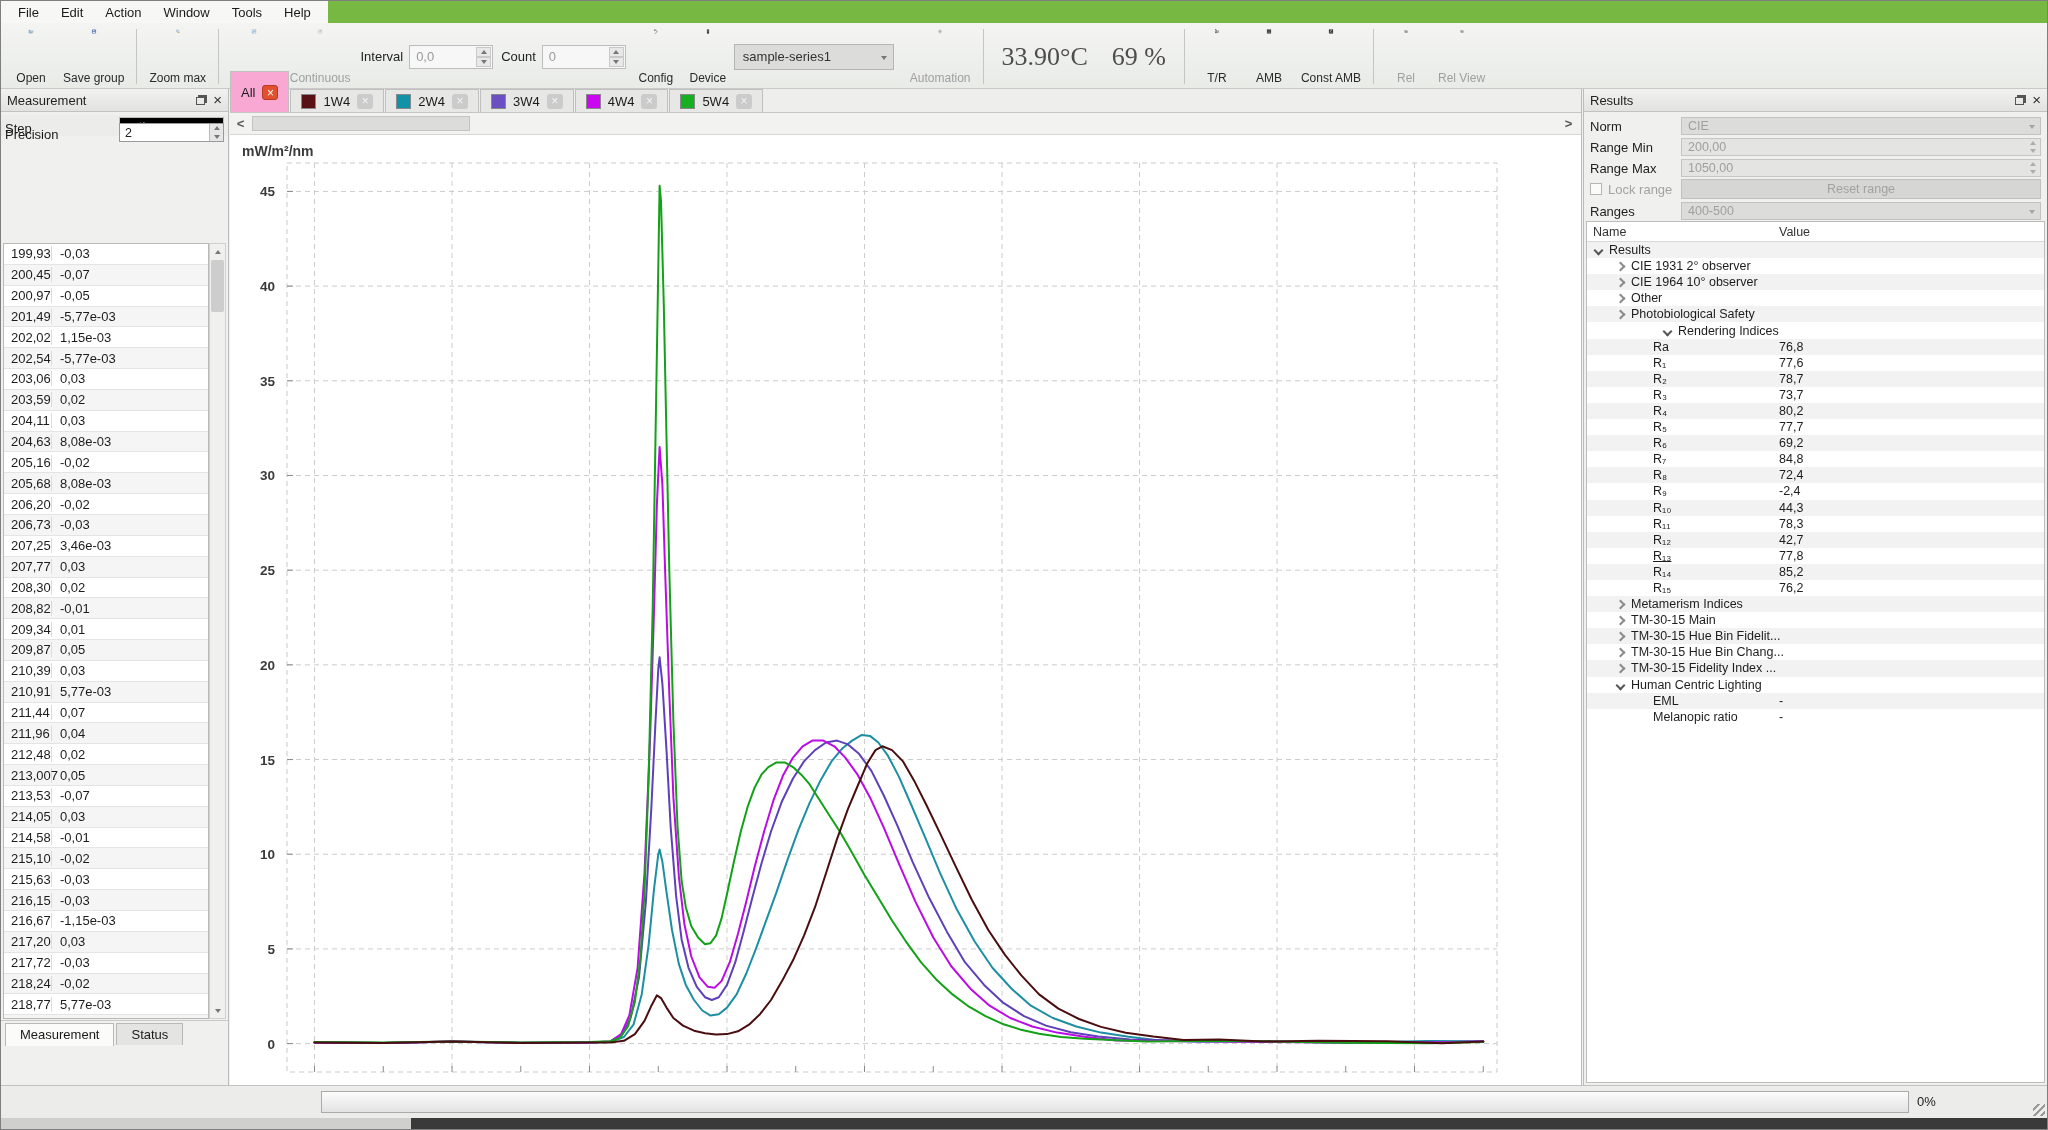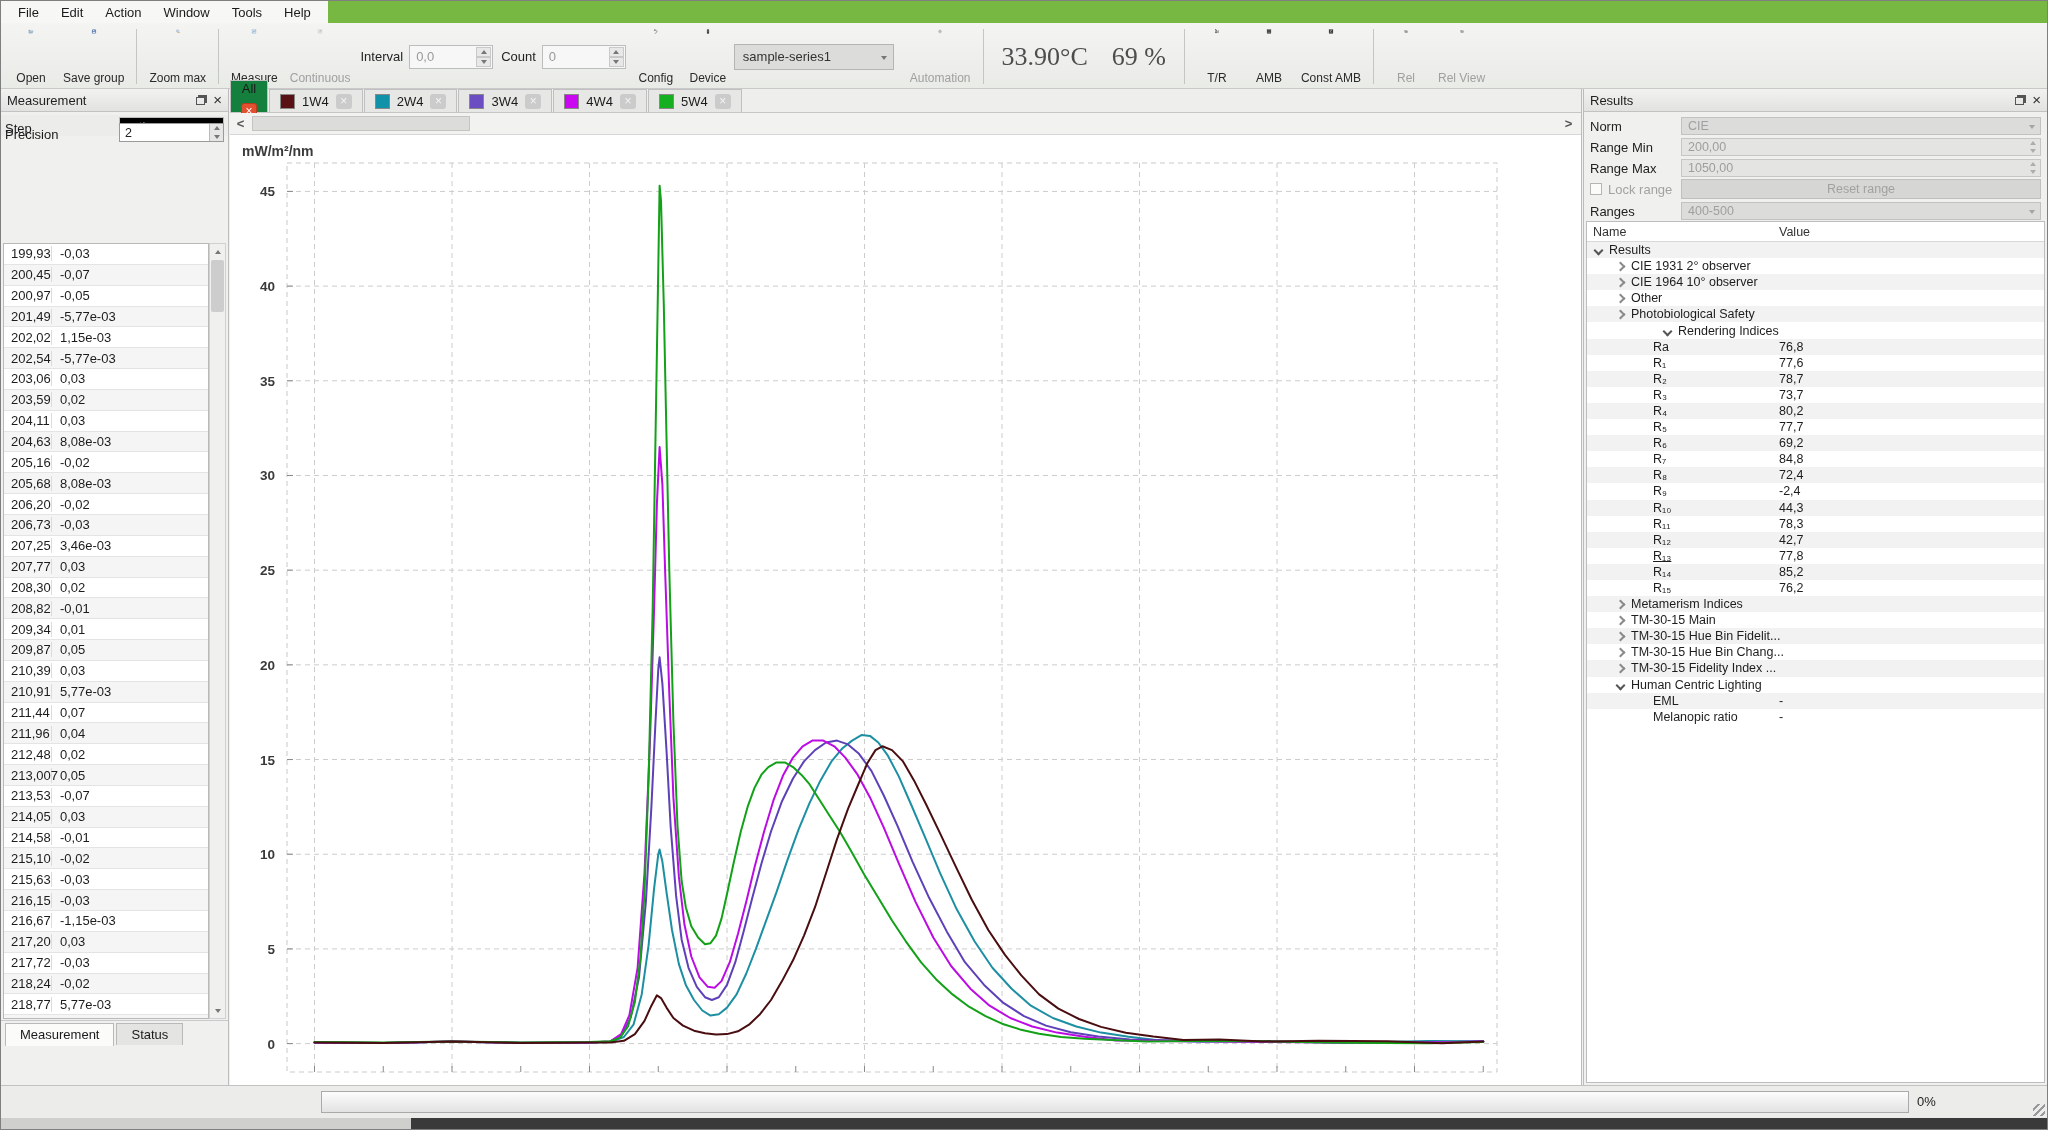--- a/index.html
+++ b/index.html
@@ -57,21 +57,21 @@
   .vs-btn{position:absolute;left:0;width:15px;height:15px;display:flex;align-items:center;justify-content:center;background:#f0f0ee;}
   .vs-thumb{position:absolute;left:1px;width:13px;background:#cdcdcd;border-radius:2px;}
   .bottom-tabs{position:absolute;left:0;bottom:42px;width:100%;height:25px;display:flex;align-items:flex-end;padding-left:4px;border-top:1px solid #c9c9c9;background:#eceau8;}
   .btab{padding:3px 14px;font-size:13px;border:1px solid #b9b9b9;border-bottom:none;background:#e4e4e2;margin-right:2px;}
   .btab.active{background:#fbfbfa;position:relative;top:1px;padding-bottom:4px;}
 
   
   .center{position:absolute;left:229px;top:88px;width:1352px;height:998px;background:#fff;border-right:1px solid #bcbcbc;}
   .ctabs{position:absolute;left:0;top:0;width:100%;height:24px;background:#eeeeec;display:flex;align-items:flex-end;border-bottom:1px solid #c6c6c6;}
   .ctab{height:23px;display:flex;align-items:center;gap:7px;padding:0 10px;border:1px solid #c0c0c0;border-bottom:none;background:#e7e7e5;font-size:13px;margin-right:1px;}
-  .ctab.active{background:#15803d;height:32px;flex-direction:column;}
+  .ctab.active{background:#f9a8d4;height:41px;}
   .swatch{width:15px;height:15px;border:1px solid #888;}
   .tclose{width:16px;height:15px;border-radius:3px;background:#cbcbcb;color:#f4f4f4;font-size:12px;line-height:14px;text-align:center;}
   .tclose.red{background:#e2502f;border:1px solid #b93b20;color:#fff;}
   .cscroll{position:absolute;left:0;top:24px;width:100%;height:22px;background:#f2f2f0;border-bottom:1px solid #d6d6d6;}
   .cs-btn{position:absolute;top:2px;width:17px;height:17px;color:#555;font-size:13px;font-weight:bold;text-align:center;line-height:17px;}
   .cs-thumb{position:absolute;left:22px;top:3px;width:218px;height:15px;background:#dcdcda;border:1px solid #c4c4c2;}
   .chartbox{position:absolute;left:0;top:47px;width:1350px;height:950px;background:#fff;}
 
   
   .right-panel{position:absolute;left:1582px;top:88px;right:0;height:998px;background:#f0f0ee;border-left:1px solid #bcbcbc;}

